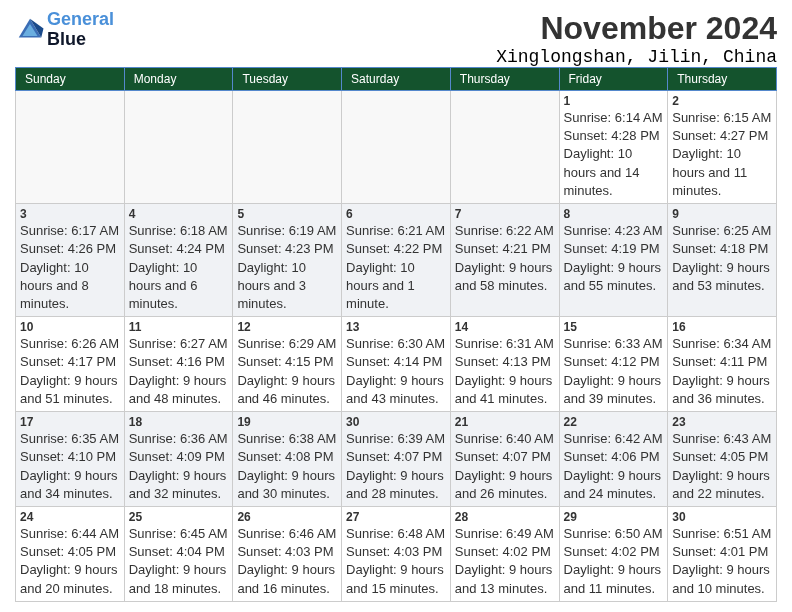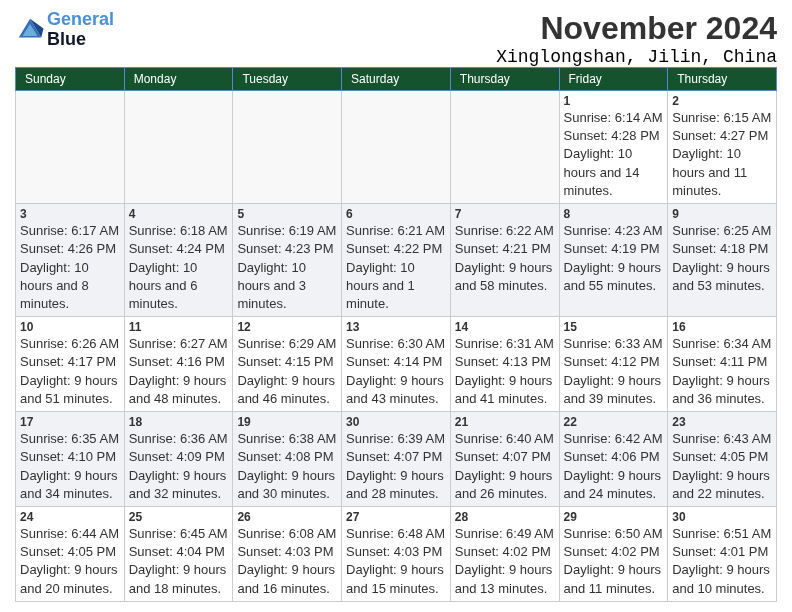--- a/index.html
+++ b/index.html
@@ -290,21 +290,21 @@
 Daylight: 9 hours and 20 minutes.</div>
           </td>
           <td>
             <span class="day-num">25</span>
             <div class="day-info">Sunrise: 6:45 AM
 Sunset: 4:04 PM
 Daylight: 9 hours and 18 minutes.</div>
           </td>
           <td>
             <span class="day-num">26</span>
-            <div class="day-info">Sunrise: 6:08 AM
+            <div class="day-info">Sunrise: 6:46 AM
 Sunset: 4:03 PM
 Daylight: 9 hours and 16 minutes.</div>
           </td>
           <td>
             <span class="day-num">27</span>
             <div class="day-info">Sunrise: 6:48 AM
 Sunset: 4:03 PM
 Daylight: 9 hours and 15 minutes.</div>
           </td>
           <td>

